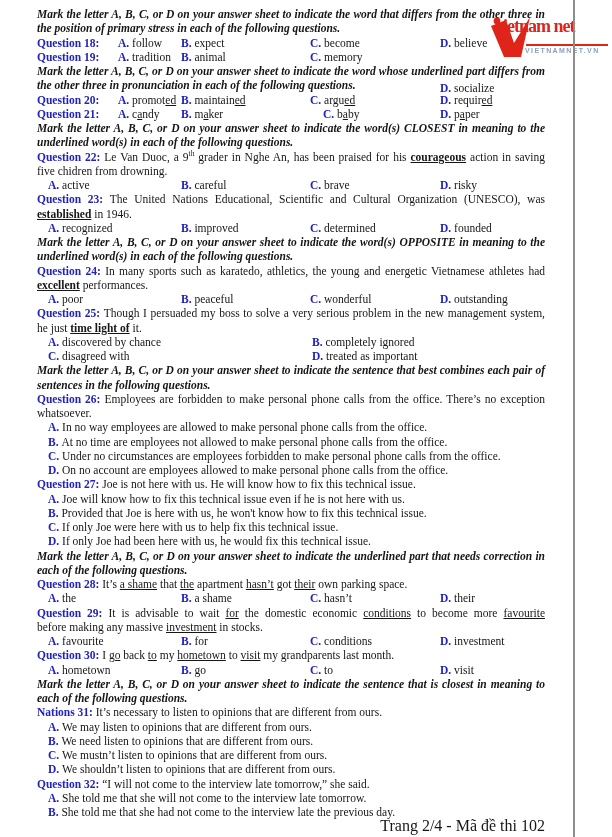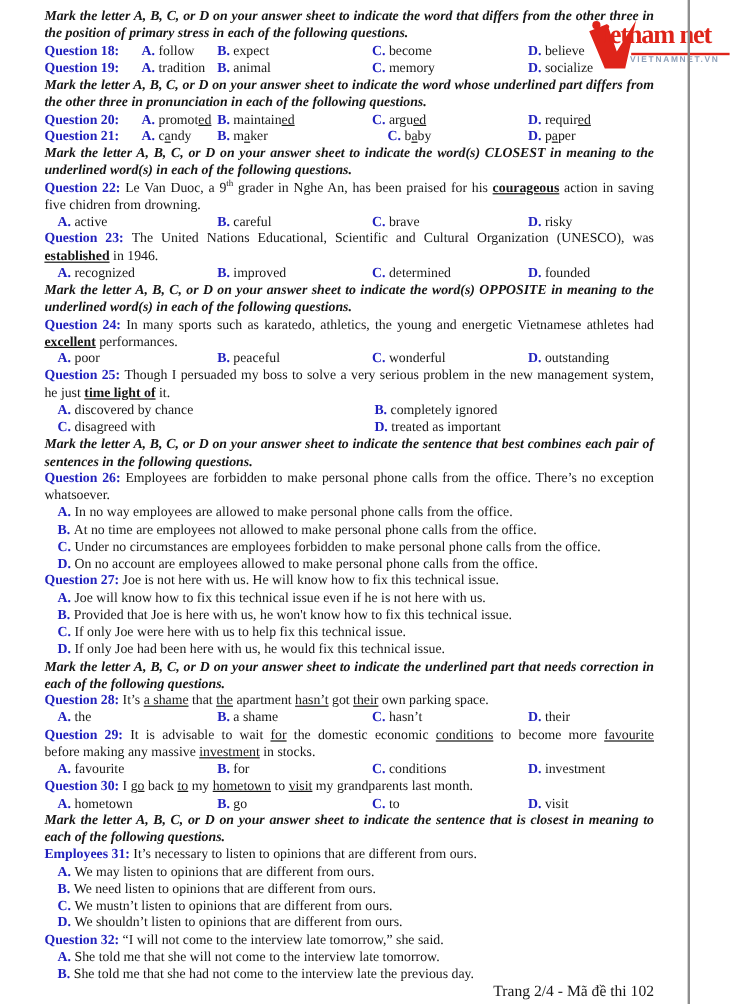--- a/index.html
+++ b/index.html
@@ -7,34 +7,34 @@
     width:612px;height:837px;position:relative;background:#ffffff;
     font-family:"Liberation Serif", serif;font-size:11.5px;color:#161616;
     overflow:hidden;
   }
   .page{position:absolute;inset:0;background:#fff;}
   .edge{position:absolute;top:0;height:837px;width:2px;background:#8e8e8e;}
   .content{position:absolute;left:37px;top:7px;width:508px;}
   .line{height:14.25px;line-height:14.25px;white-space:nowrap;position:relative;}
   .line.j{white-space:normal;text-align:justify;text-align-last:justify;}
   .line.ind{padding-left:11px;}
-  .line.footer{text-align:right;white-space:nowrap;font-size:13px;}
+  .line.footer{text-align:right;white-space:nowrap;font-size:16px;}
   .seg{white-space:pre;}
   .b{font-weight:bold;}
   .i{font-style:italic;}
   .u{text-decoration:underline;}
   .q{color:var(--q,#2222bd);}
   .sup{vertical-align:super;font-size:7.5px;line-height:0;}
   .abs{position:absolute;top:0;white-space:nowrap;}
   
   .logo{position:absolute;left:490px;top:12px;width:122px;height:50px;}
   .logo-v{position:absolute;left:0px;top:4px;}
   .logo-word{
     position:absolute;left:13px;top:4px;font-family:"Liberation Serif",serif;
-    font-weight:bold;font-size:22px;letter-spacing:-1px;color:var(--lr,#df241a);
+    font-weight:bold;font-size:18px;letter-spacing:-1px;color:var(--lr,#df241a);
   }
   .logo-rule{position:absolute;left:36px;top:32px;width:82px;height:2px;background:var(--lr,#df241a);}
   .logo-sub{
     position:absolute;left:35px;top:35px;font-family:"Liberation Sans",sans-serif;
     font-weight:bold;font-size:7px;letter-spacing:1.4px;color:var(--ls,#8da0ba);
   }
 </style>
 </head>
 <body>
 
@@ -47,21 +47,21 @@
         <span class="abs" style="left: 81px;"><span class="seg b q">A. </span><span class="seg">follow</span></span>
         <span class="abs" style="left: 144px;"><span class="seg b q">B. </span><span class="seg">expect</span></span>
         <span class="abs" style="left: 273px;"><span class="seg b q">C. </span><span class="seg">become</span></span>
         <span class="abs" style="left: 403px;"><span class="seg b q">D. </span><span class="seg">believe</span></span>
       </div>
       <div class="line">
         <span class="abs" style="left: 0px;"><span class="seg b q">Question 19: </span></span>
         <span class="abs" style="left: 81px;"><span class="seg b q">A. </span><span class="seg">tradition</span></span>
         <span class="abs" style="left: 144px;"><span class="seg b q">B. </span><span class="seg">animal</span></span>
         <span class="abs" style="left: 273px;"><span class="seg b q">C. </span><span class="seg">memory</span></span>
-        <span class="abs" style="left: 403px;"><span class="seg b q">D. </span><span class="seg">socialize</span></span>
+        <span class="abs" style="left: 403px; margin-top: 31px;"><span class="seg b q">D. </span><span class="seg">socialize</span></span>
       </div>
       <div class="line j"><span class="seg b i">Mark the letter A, B, C, or D on your answer sheet to indicate the word whose underlined part differs from</span></div>
       <div class="line"><span class="seg b i">the other three in pronunciation in each of the following questions.</span></div>
       <div class="line">
         <span class="abs" style="left: 0px;"><span class="seg b q">Question 20: </span></span>
         <span class="abs" style="left: 81px;"><span class="seg b q">A. </span><span class="seg">promot</span><span class="seg u">ed</span></span>
         <span class="abs" style="left: 144px;"><span class="seg b q">B. </span><span class="seg">maintain</span><span class="seg u">ed</span></span>
         <span class="abs" style="left: 273px;"><span class="seg b q">C. </span><span class="seg">argu</span><span class="seg u">ed</span></span>
         <span class="abs" style="left: 403px; text-align: center;"><span class="seg b q">D. </span><span class="seg">requir</span><span class="seg u">ed</span></span>
       </div>
@@ -142,21 +142,21 @@
       </div>
       <div class="line"><span class="seg b q">Question 30: </span><span class="seg">I </span><span class="seg u">go</span><span class="seg"> back </span><span class="seg u">to</span><span class="seg"> my </span><span class="seg u">hometown</span><span class="seg"> to </span><span class="seg u">visit</span><span class="seg"> my grandparents last month.</span></div>
       <div class="line">
         <span class="abs" style="left: 11px;"><span class="seg b q">A. </span><span class="seg">hometown</span></span>
         <span class="abs" style="left: 144px;"><span class="seg b q">B. </span><span class="seg">go</span></span>
         <span class="abs" style="left: 273px;"><span class="seg b q">C. </span><span class="seg">to</span></span>
         <span class="abs" style="left: 403px;"><span class="seg b q">D. </span><span class="seg">visit</span></span>
       </div>
       <div class="line j"><span class="seg b i">Mark the letter A, B, C, or D on your answer sheet to indicate the sentence that is closest in meaning to</span></div>
       <div class="line"><span class="seg b i">each of the following questions.</span></div>
-      <div class="line"><span class="seg b q">Employees 31: </span><span class="seg">It’s necessary to listen to opinions that are different from ours.</span></div>
+      <div class="line"><span class="seg b q">Nations 31: </span><span class="seg">It’s necessary to listen to opinions that are different from ours.</span></div>
       <div class="line ind"><span class="seg b q">A. </span><span class="seg">We may listen to opinions that are different from ours.</span></div>
       <div class="line ind"><span class="seg b q">B. </span><span class="seg">We need listen to opinions that are different from ours.</span></div>
       <div class="line ind"><span class="seg b q">C. </span><span class="seg">We mustn’t listen to opinions that are different from ours.</span></div>
       <div class="line ind"><span class="seg b q">D. </span><span class="seg">We shouldn’t listen to opinions that are different from ours.</span></div>
       <div class="line"><span class="seg b q">Question 32: </span><span class="seg">“I will not come to the interview late tomorrow,” she said.</span></div>
       <div class="line ind"><span class="seg b q">A. </span><span class="seg">She told me that she will not come to the interview late tomorrow.</span></div>
       <div class="line ind"><span class="seg b q">B. </span><span class="seg">She told me that she had not come to the interview late the previous day.</span></div>
       <div class="line footer"><span class="seg">Trang 2/4 - Mã đề thi 102</span></div>
     </div>
 

